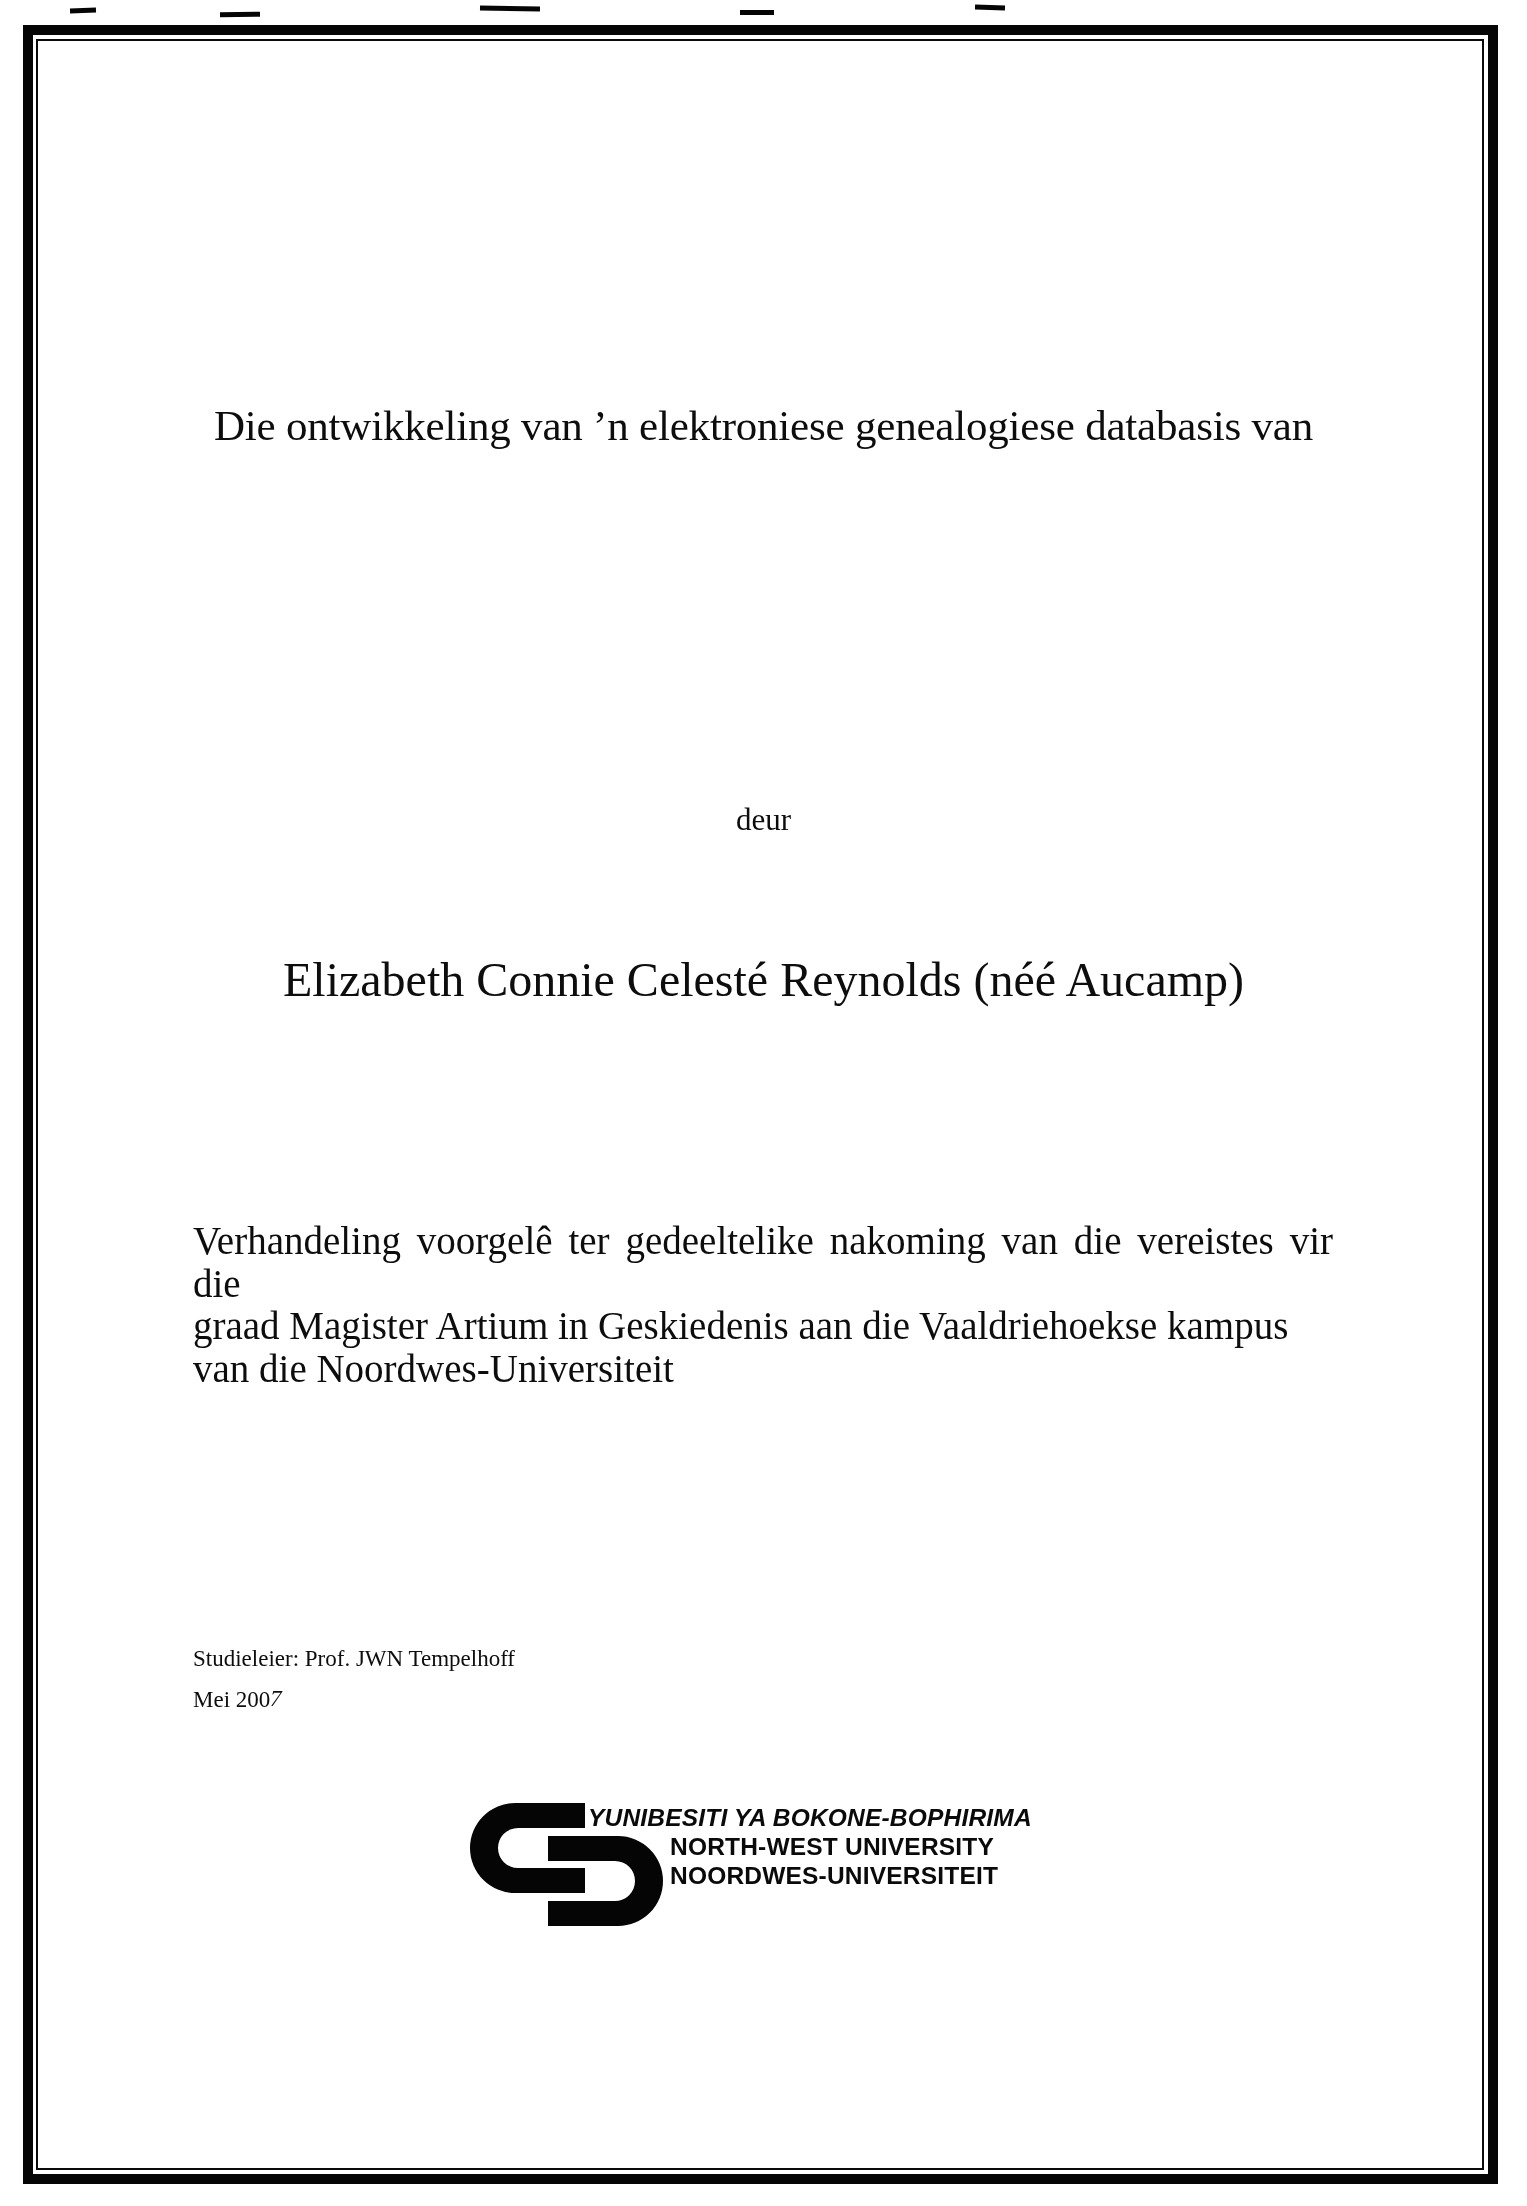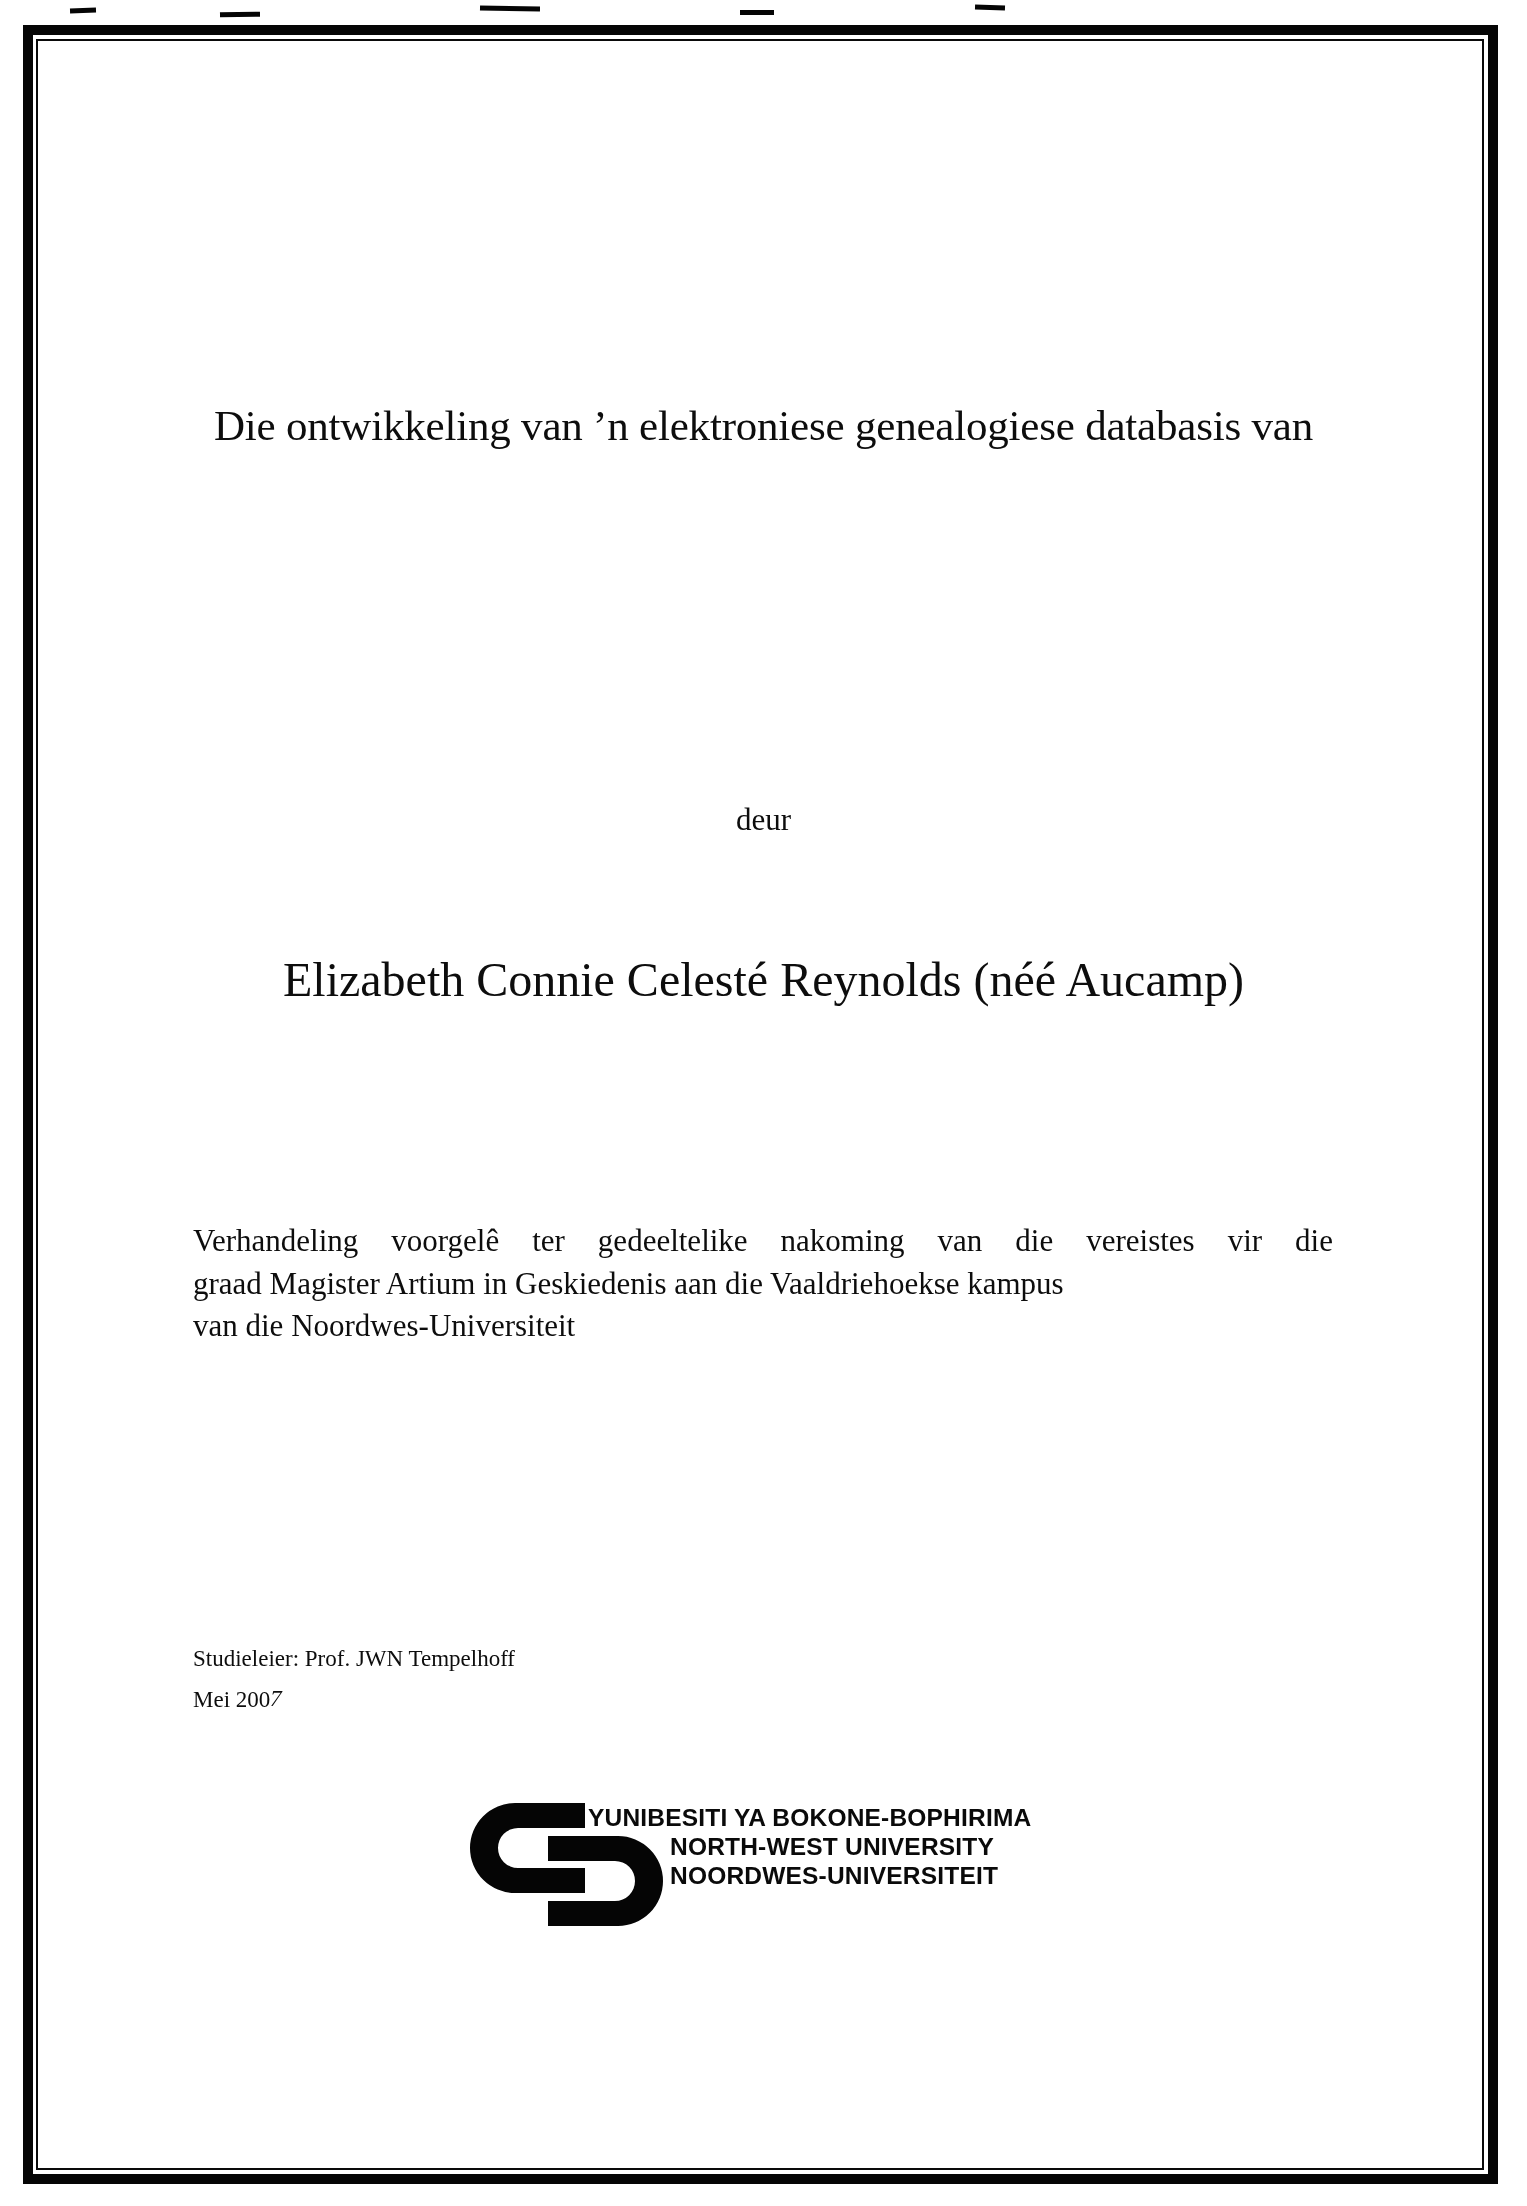--- a/index.html
+++ b/index.html
@@ -44,21 +44,21 @@
     text-align:center;
     font-size:31px;line-height:44px;
   }
   .author{
     position:absolute;left:0;right:0;top:952px;
     text-align:center;
     font-size:48px;line-height:56px;
   }
   .statement{
     position:absolute;left:193px;top:1220px;width:1140px;
-    font-size:31px;line-height:42.5px;
+    font-size:39px;line-height:42.5px;
   }
   .statement .justified{
     text-align:justify;
     text-align-last:justify;
   }
   .statement .ital{}
   .supervisor-block{
     position:absolute;left:193px;top:1638px;
     font-size:23px;line-height:41px;
   }
@@ -71,21 +71,21 @@
   .logo-text{
     font-family:"Liberation Sans", sans-serif;
     font-weight:700;
     font-size:24.5px;line-height:29px;
     letter-spacing:0.2px;
     color:#0a0a0a;
     margin-left:-75px;
     padding-top:0px;
     white-space:nowrap;
   }
-  .logo-text .lt1{margin-left:0;}
+  .logo-text .lt1{margin-left:0;font-style:italic;}
   .logo-text .lt2{margin-left:82px;}
   .logo-text .lt3{margin-left:82px;}
 </style>
 </head>
 <body>
 
 <div class="page">
 
   <div class="frame-outer"></div>
   <div class="frame-inner"></div>

